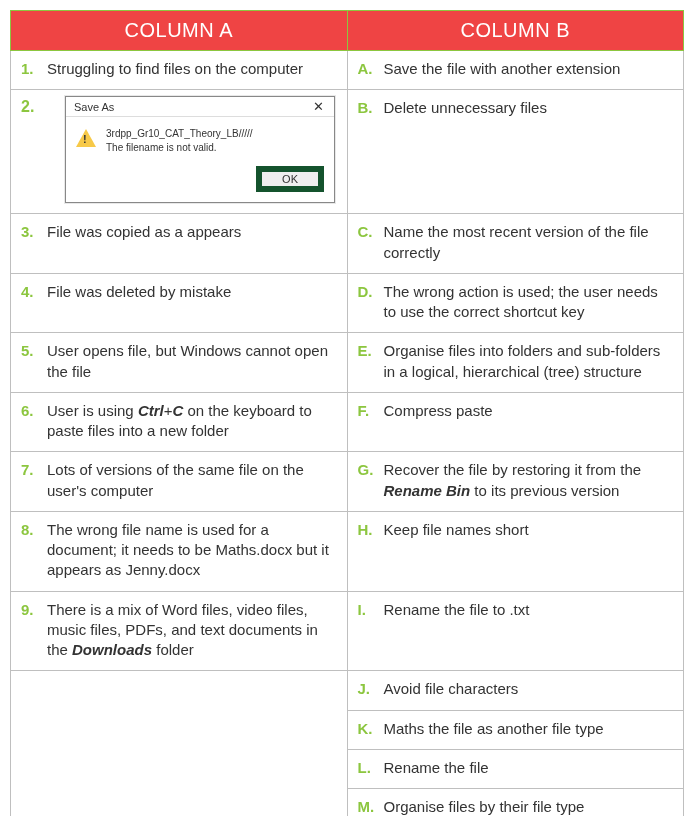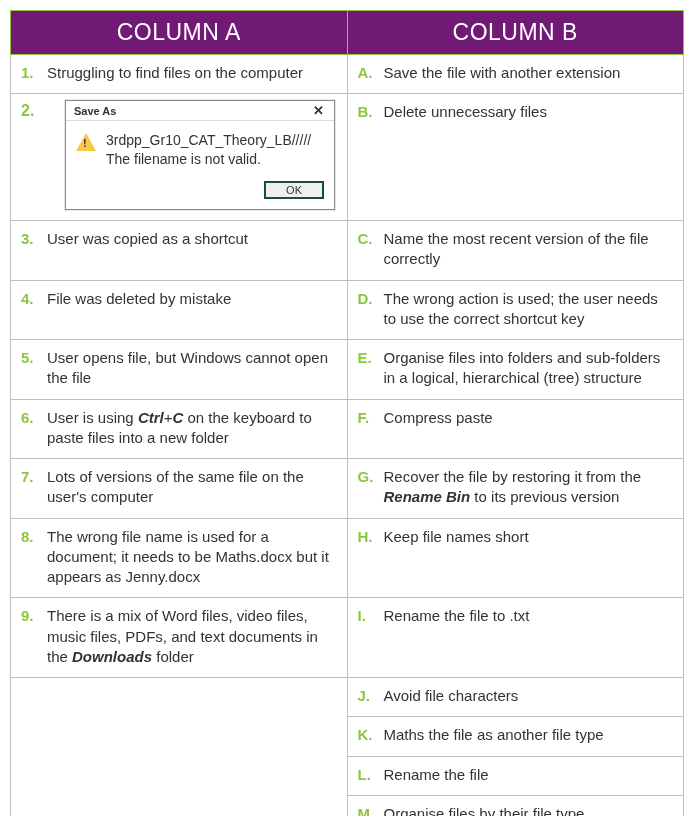--- a/index.html
+++ b/index.html
@@ -9,27 +9,27 @@
     font-family: Arial, Helvetica, sans-serif;
     background: #fff;
     width: 694px;
   }
   table.main {
     width: 674px;
     border-collapse: collapse;
     table-layout: fixed;
   }
   table.main th {
-    background: #701a75;
+    background: #ef4444;
     color: #fff;
     font-weight: 400;
     text-align: center;
     padding: 8px 6px;
     border: 1px solid #8CC63F;
-    font-size: 23px;
+    font-size: 20px;
     letter-spacing: 0.5px;
   }
   table.main td {
     border: 1px solid #bfbfbf;
     vertical-align: top;
     padding: 0;
   }
   .cell {
     display: flex;
     padding: 8px 10px 10px 10px;
@@ -60,21 +60,20 @@
     box-shadow: 0 0 0 1px #e8e8e8;
   }
   .dlg-title {
     display: flex;
     justify-content: space-between;
     align-items: center;
     padding: 3px 6px 3px 8px;
     border-bottom: 1px solid #ddd;
     background: #fff;
     font-size: 11px;
-    font-weight: bold;
   }
   .dlg-x {
     font-size: 13px;
     line-height: 1;
     padding: 0 4px;
   }
   .dlg-body {
     display: flex;
     padding: 10px 10px 6px 10px;
     gap: 10px;
@@ -90,28 +89,28 @@
   }
   .warn-icon::after {
     content: "!";
     position: absolute;
     left: -3px;
     top: 4px;
     font-size: 11px;
     font-weight: bold;
     color: #333;
   }
-  .dlg-msg { font-size: 14px; line-height: 1.35; }
+  .dlg-msg { font-size: 10px; line-height: 1.35; }
   .dlg-foot {
     text-align: right;
     padding: 6px 10px 10px 10px;
   }
   .dlg-ok {
     display: inline-block;
-    border: 2px solid #14532d;
+    border: 6px solid #14532d;
     background: #efefef;
     font-size: 11px;
     padding: 1px 20px;
   }
   .cell2 {
     display:flex;
   }
   .cell2 .marker { width:26px; flex:0 0 26px; padding:8px 0 0 10px;}
 </style>
 </head>
@@ -174,21 +173,21 @@
         <span class="marker">B.</span>
         <span class="txt">Delete unnecessary files</span>
       </div>
         </td>
     </tr>
 
     <tr>
       <td>
           <div class="cell">
         <span class="marker">3.</span>
-        <span class="txt">User was copied as a shortcut</span>
+        <span class="txt">File was copied as a appears</span>
       </div>
         </td>
       <td>
           <div class="cell">
         <span class="marker">C.</span>
         <span class="txt">Name the most recent version of the file correctly</span>
       </div>
         </td>
     </tr>
 

